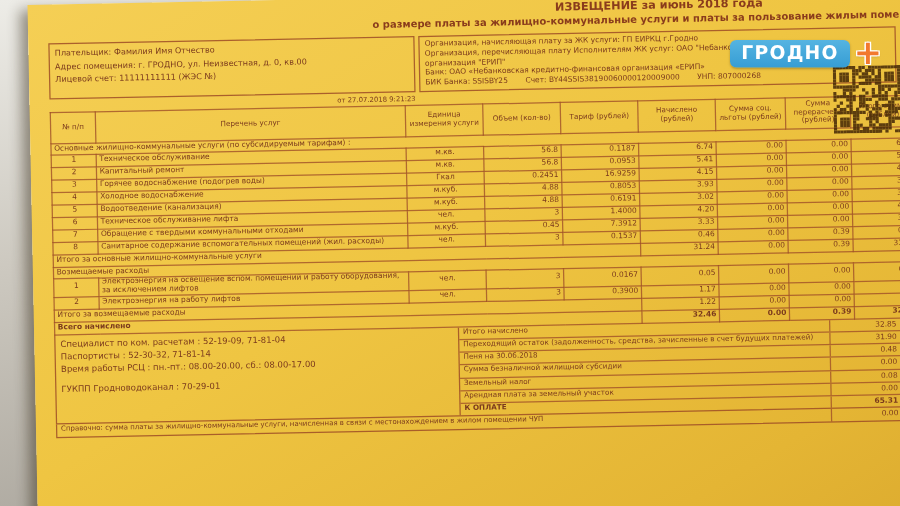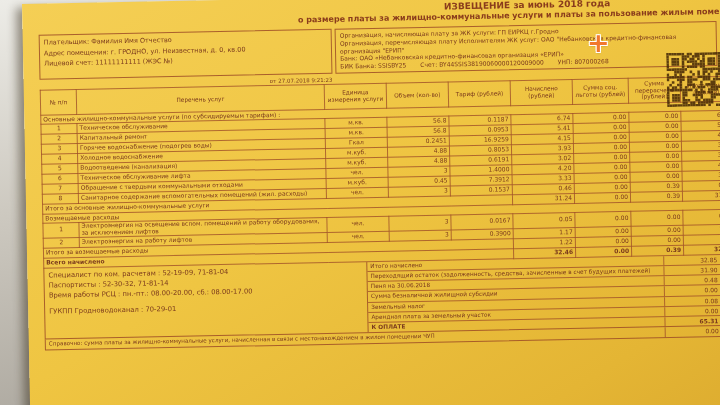--- a/index.html
+++ b/index.html
@@ -563,14 +563,15 @@
         <rect x="13" y="20" width="1" height="1"></rect>
         <rect x="14" y="20" width="1" height="1"></rect>
         <rect x="16" y="20" width="1" height="1"></rect>
         <rect x="19" y="20" width="1" height="1"></rect>
         <rect x="20" y="20" width="1" height="1"></rect>
       </g>
     </svg>
 </div>
 
 <div class="wm">
+  <span class="wm-box">ГРОДНО</span>
   <span class="wm-plus">+</span>
 </div>
 
 </body></html>

